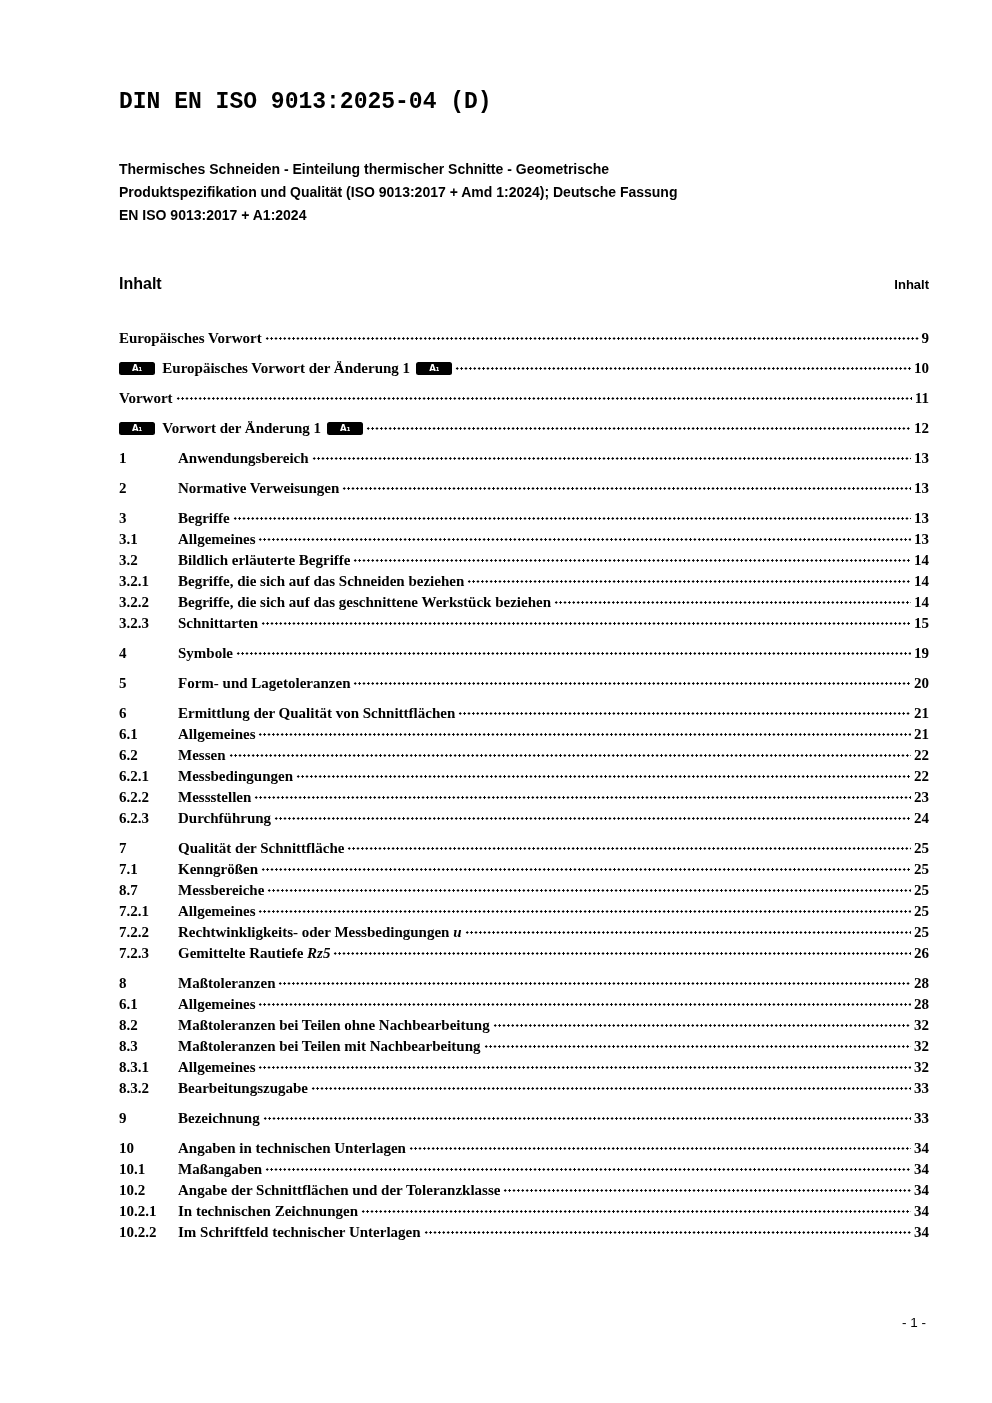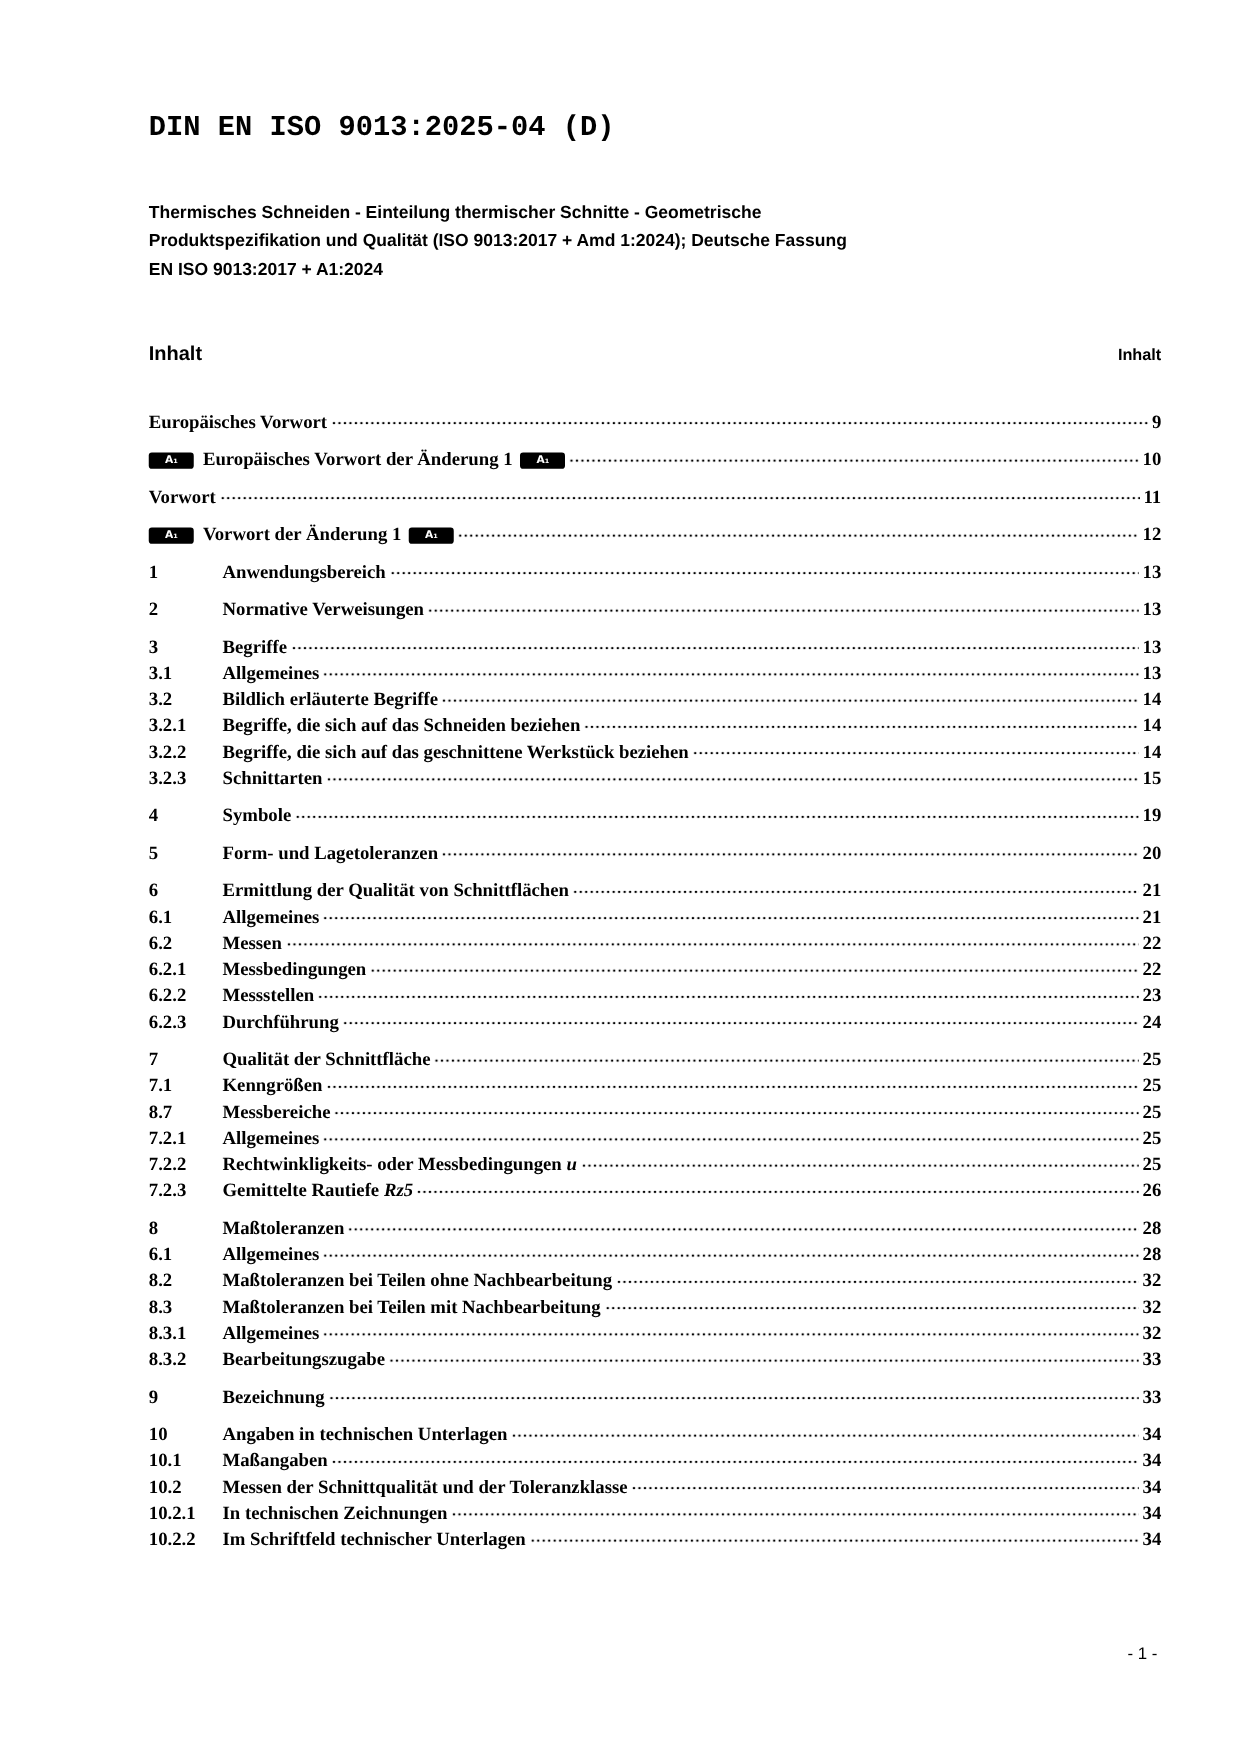--- a/index.html
+++ b/index.html
@@ -296,21 +296,21 @@
     <span class="toc-page">34</span>
   </div>
       <div class="toc-row">
     <span class="toc-num">10.1</span>
     <span class="toc-label"><span>Maßangaben</span></span>
     <span class="leader"></span>
     <span class="toc-page">34</span>
   </div>
       <div class="toc-row">
     <span class="toc-num">10.2</span>
-    <span class="toc-label"><span>Messen der Schnittqualität und der Toleranzklasse</span></span>
+    <span class="toc-label"><span>Angabe der Schnittflächen und der Toleranzklasse</span></span>
     <span class="leader"></span>
     <span class="toc-page">34</span>
   </div>
       <div class="toc-row">
     <span class="toc-num">10.2.1</span>
     <span class="toc-label"><span>In technischen Zeichnungen</span></span>
     <span class="leader"></span>
     <span class="toc-page">34</span>
   </div>
       <div class="toc-row">

